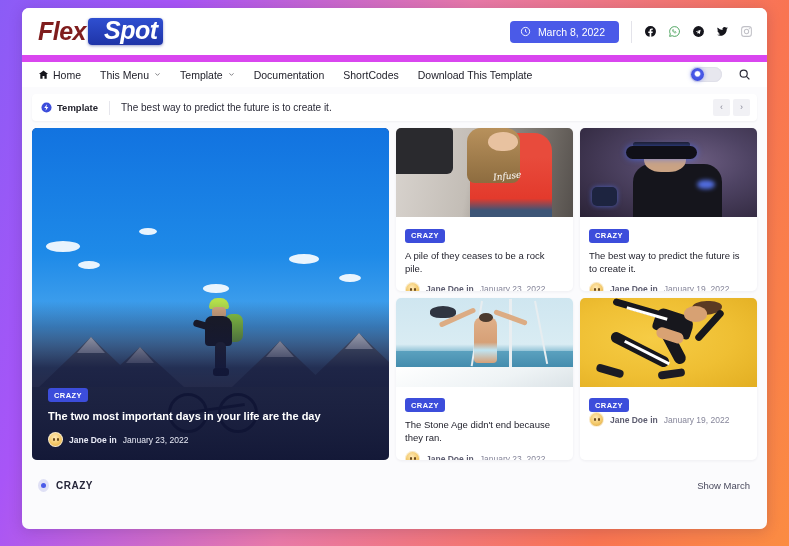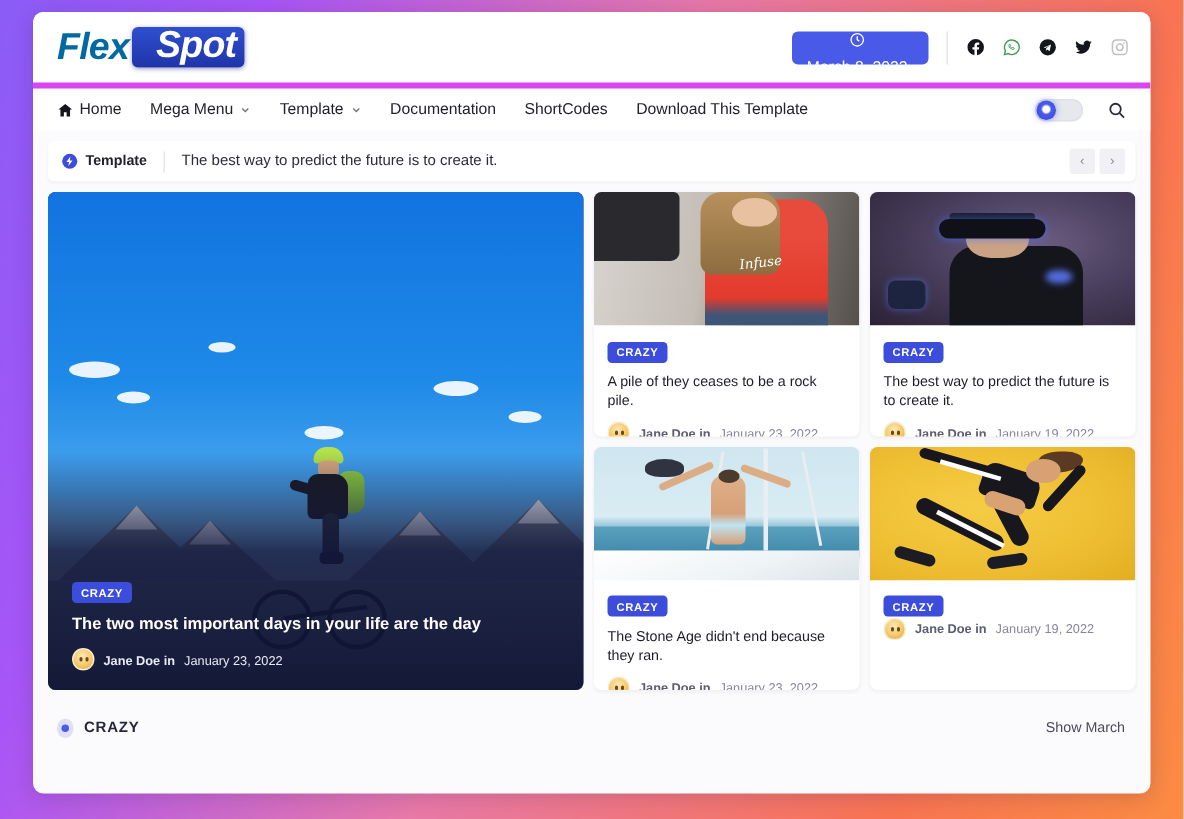--- a/index.html
+++ b/index.html
@@ -40,21 +40,21 @@
   .logo {
     font-size: 25px;
     font-weight: 700;
     letter-spacing: -0.5px;
     display: flex;
     align-items: center;
     line-height: 1;
     cursor: pointer;
   }
   .logo .flex {
-    color: #0369a1;
+    color: #7f1d1d;
     font-style: italic;
     font-weight: 800;
     text-shadow: 0 1px 0 rgba(255,255,255,0.6);
   }
   .logo .spot {
     color: #ffffff;
     font-style: italic;
     font-weight: 800;
     background: linear-gradient(180deg,#2f4fd0 0%, #1f34a8 100%);
     border-radius: 4px;
@@ -74,33 +74,32 @@
     border-radius: 4px;
     height: 22px;
     display: flex;
     align-items: center;
     gap: 7px;
     padding: 0 14px 0 10px;
     font-size: 10.5px;
     font-weight: 500;
     cursor: pointer;
     white-space: nowrap;
-    flex-direction: column;
   }
   .clock-ic { width: 11px; height: 11px; flex: 0 0 auto; }
   .vdiv { width: 1px; height: 22px; background: #e3e3ea; }
   .socials { display: flex; align-items: center; gap: 11px; }
   .soc { width: 13px; height: 13px; cursor: pointer; display: block; }
   .soc.dim { opacity: 0.42; }
 
   
   .navbar {
     height: 32px;
     background: #ffffff;
-    border-top: 4px solid #d946ef;
+    border-top: 7px solid #d946ef;
     display: flex;
     align-items: center;
     padding: 0 16px;
     flex: 0 0 auto;
   }
   .nav-items { display: flex; align-items: center; gap: 19px; }
   .nav-item {
     font-size: 10.5px;
     color: #22222c;
     display: flex;
@@ -447,21 +446,21 @@
 
   <div class="navbar">
     <div class="nav-items">
       <div class="nav-item">
         <svg class="home-ic" viewBox="0 0 24 24" fill="#15151c">
           <path d="M12 3L2 11h3v10h5v-6h4v6h5V11h3z"></path>
         </svg>
         <span>Home</span>
       </div>
       <div class="nav-item">
-        <span>Mega Menu</span>
+        <span>This Menu</span>
         <svg class="chev" viewBox="0 0 24 24" fill="none" stroke="#15151c" stroke-width="3">
             <path d="M5 8l7 7 7-7"></path>
           </svg>
       </div>
       <div class="nav-item">
         <span>Template</span>
         <svg class="chev" viewBox="0 0 24 24" fill="none" stroke="#15151c" stroke-width="3">
             <path d="M5 8l7 7 7-7"></path>
           </svg>
       </div>

